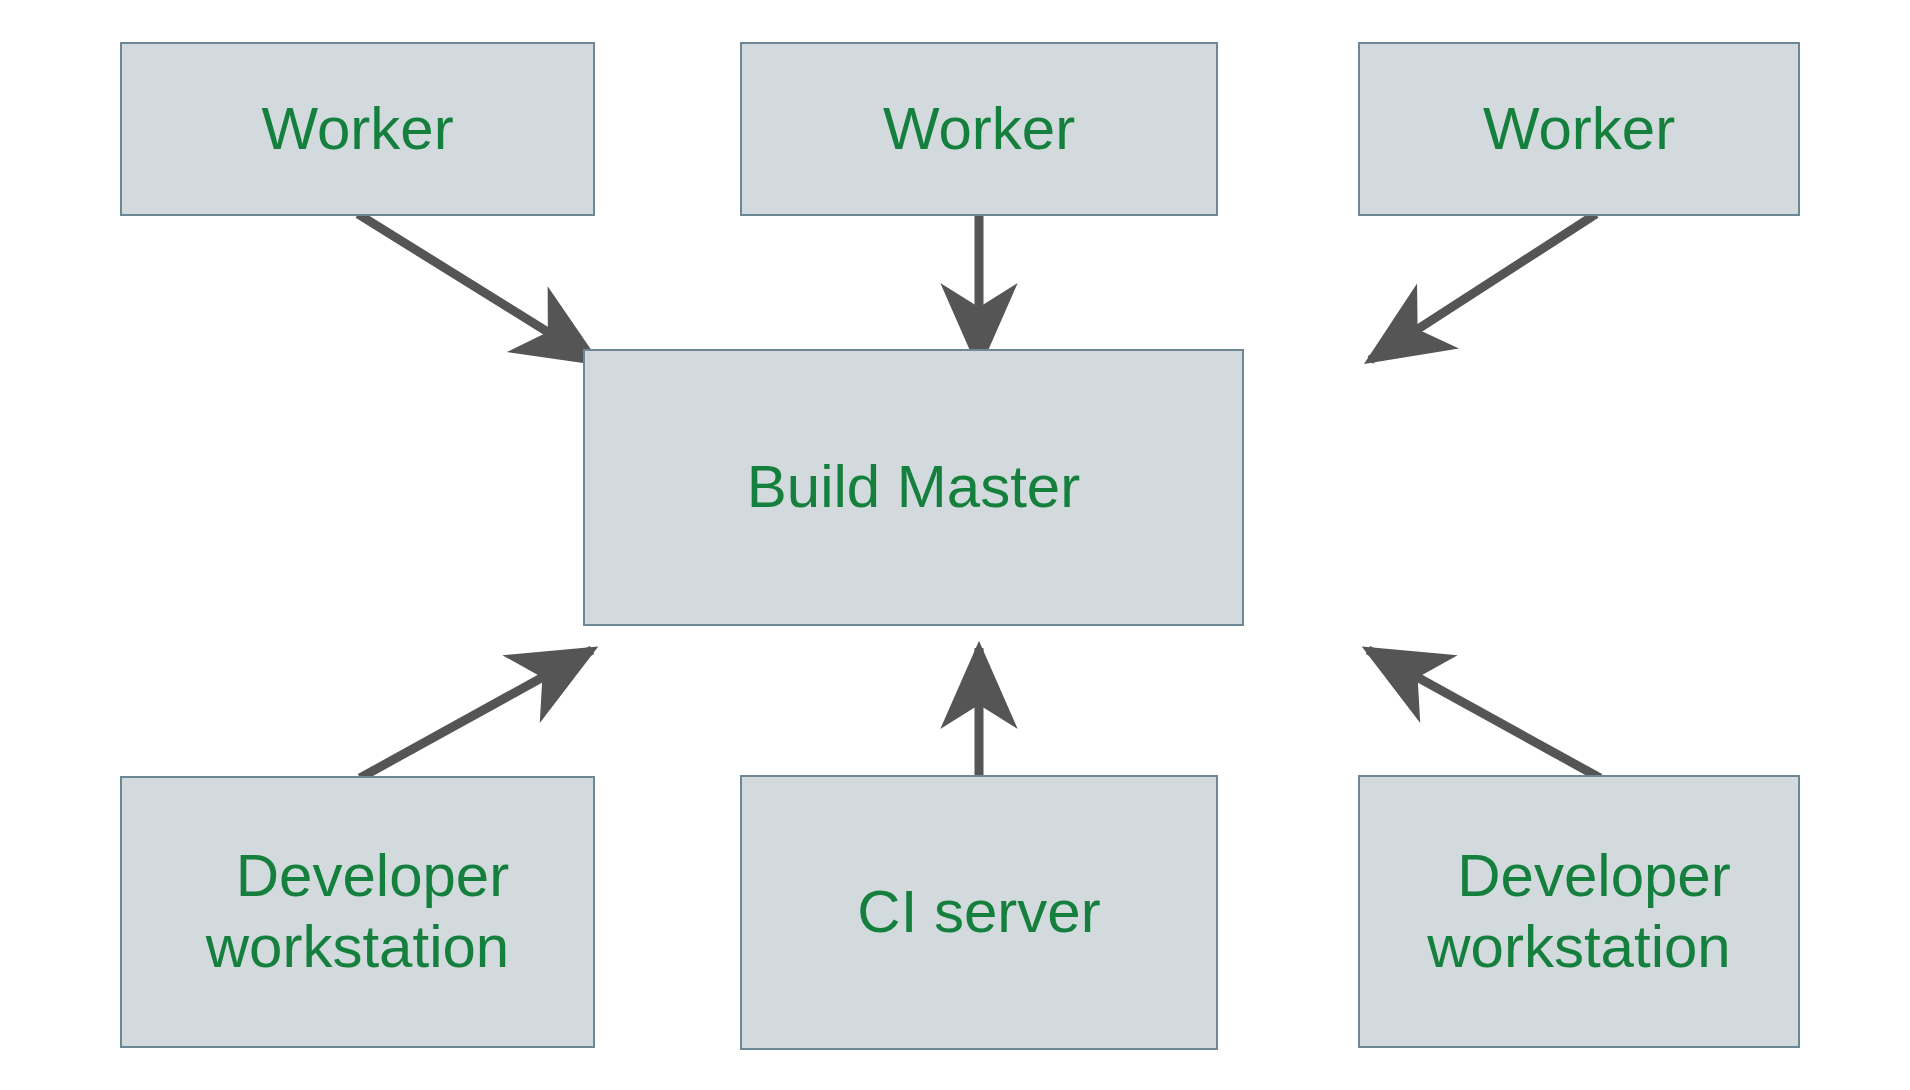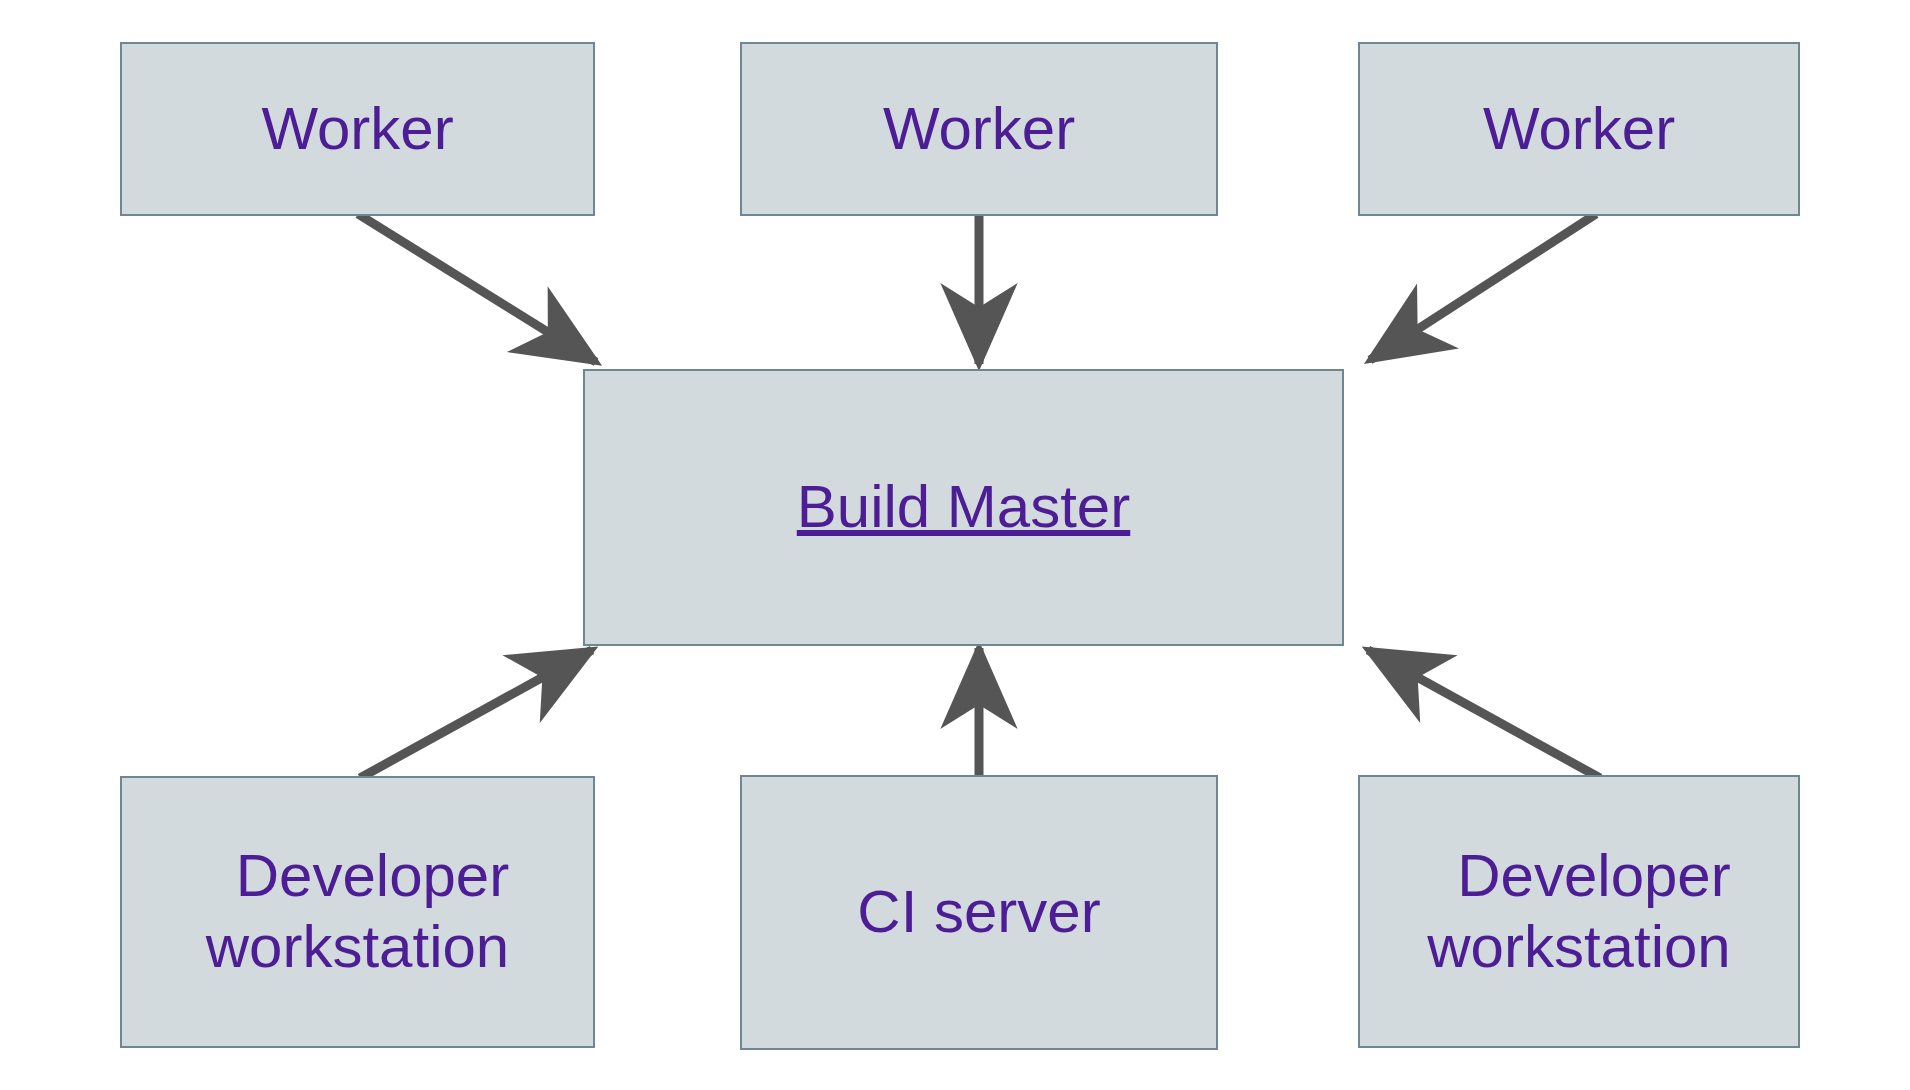--- a/index.html
+++ b/index.html
@@ -30,21 +30,21 @@
   }
   .node {
     position: absolute;
     box-sizing: border-box;
     display: flex;
     align-items: center;
     justify-content: center;
     text-align: center;
     background: #d3dadd;
     border: 2px solid #6d8794;
-    color: #4c1d95;
+    color: #15803d;
     line-height: 1.18;
     z-index: 2;
   }
   .node-label {
     display: block;
     padding: 0 10px;
     white-space: pre-line;
   }
   .node-worker    { font-size: 60px; }
   .node-master    { font-size: 60px; }
@@ -81,21 +81,21 @@
   </div>
 
   <div class="node node-worker" style="left:740px; top:42px; width:478px; height:174px;">
     <span class="node-label">Worker</span>
   </div>
 
   <div class="node node-worker" style="left:1358px; top:42px; width:442px; height:174px;">
     <span class="node-label">Worker</span>
   </div>
 
-  <div class="node node-master" style="left:583px; top:369px; width:761px; height:277px;text-decoration:underline;">
+  <div class="node node-master" style="left:583px; top:349px; width:661px; height:277px;">
     <span class="node-label">Build Master</span>
   </div>
 
   <div class="node node-dev" style="left:120px; top:776px; width:475px; height:272px;">
     <span class="node-label">Developer
 workstation</span>
   </div>
 
   <div class="node node-ci" style="left:740px; top:775px; width:478px; height:275px;">
     <span class="node-label">CI server</span>

